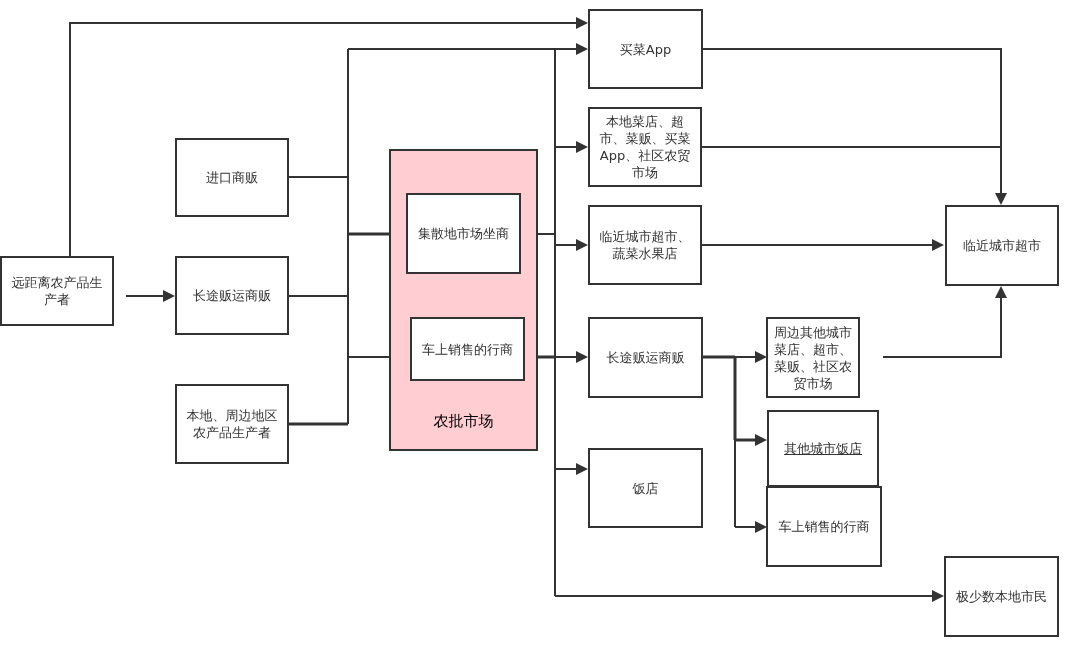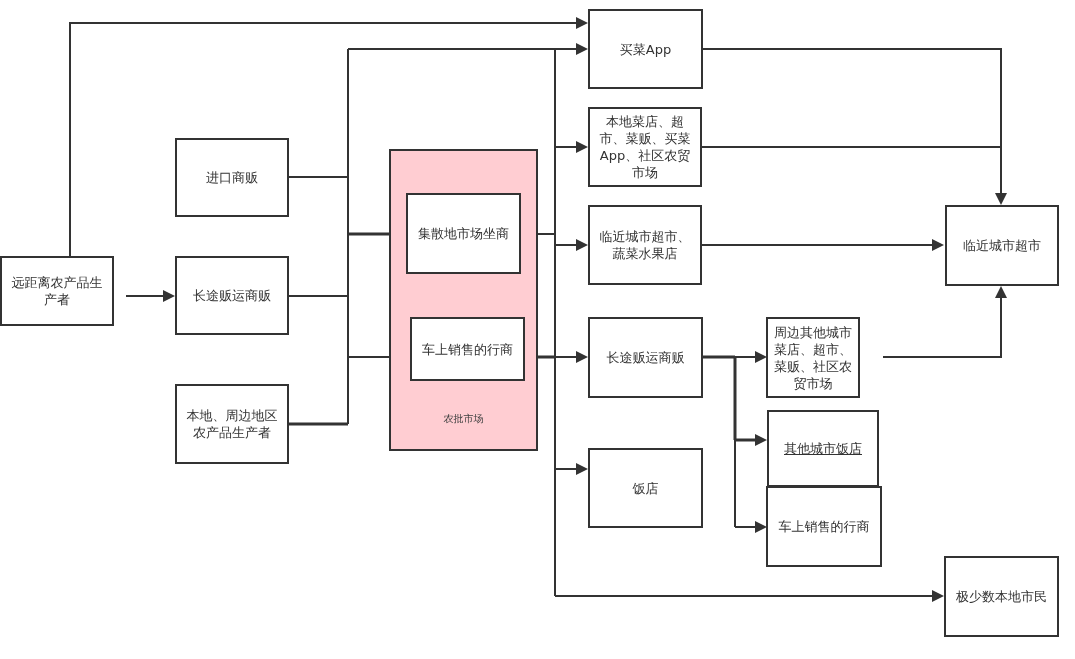--- a/index.html
+++ b/index.html
@@ -3,21 +3,21 @@
 <meta charset="utf-8">
 <style>
   html, body { margin: 0; padding: 0; background: #ffffff; }
   body { width: 1075px; height: 659px; position: relative; overflow: hidden;
          font-family: "DejaVu Sans", "Liberation Sans", sans-serif; }
   #edges { position: absolute; left: 0; top: 0; width: 1075px; height: 659px; }
   .node { position: absolute; box-sizing: border-box; border: 2px solid #333333; background: #ffffff;
           display: flex; align-items: center; justify-content: center; text-align: center;
           color: #333333; font-size: 13px; line-height: 17px; padding: 14px 6px; word-break: break-all; }
   .group { position: absolute; box-sizing: border-box; border: 2px solid #333333; background: #ffcdd2; }
-  .group-label { position: absolute; left: 0; right: 0; text-align: center; color: #404040; font-size: 10px; }
+  .group-label { position: absolute; left: 0; right: 0; text-align: center; color: #000000; font-size: 15px; }
   .edge { fill: none; stroke: #333333; stroke-width: 2; }
   .edge.thick { stroke-width: 3; }
   .arrowhead { fill: #333333; }
 </style>
 </head>
 <body>
 
 <svg id="edges" viewBox="0 0 1075 659">
 
   <path class="edge" d="M70,256 V23 H578"></path>

